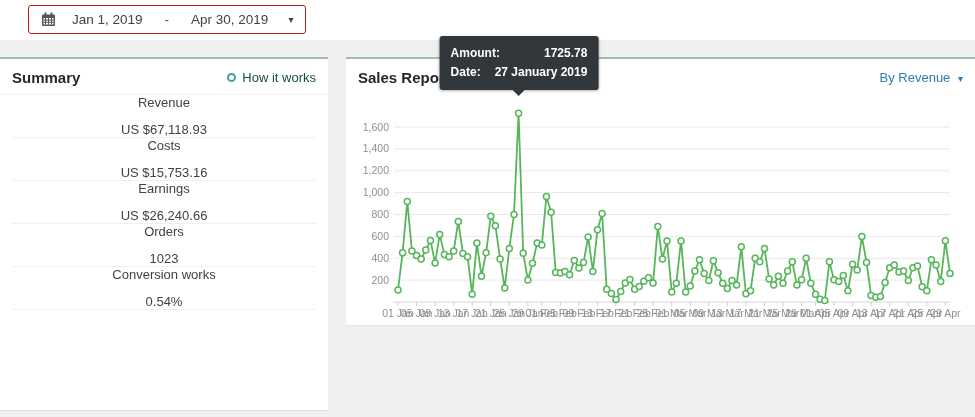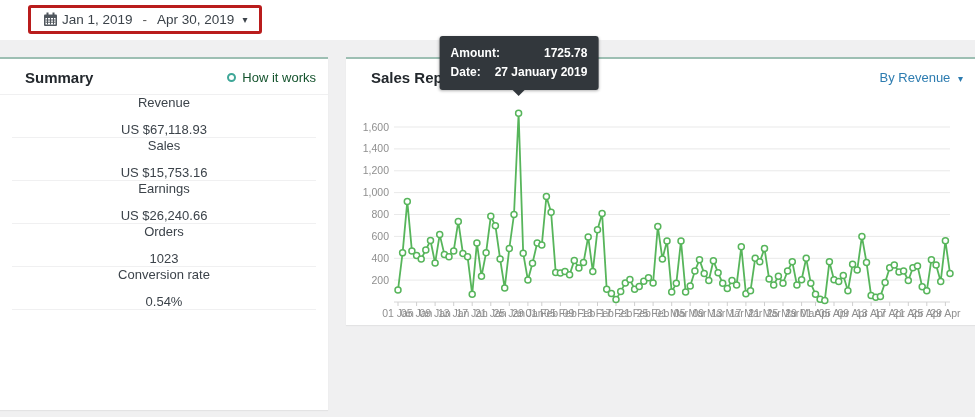--- a/index.html
+++ b/index.html
@@ -1,36 +1,36 @@
 <!DOCTYPE html>
 <html><head>
 <meta charset="utf-8">
 <style>
   * { margin:0; padding:0; box-sizing:border-box; }
   html,body { width:975px; height:417px; overflow:hidden; }
   body { font-family:"Liberation Sans", sans-serif; background:#f0f0f1; color:#3c434a; }
 
   
   .topbar { height:40px; background:#fff; padding:5px 0 0 28px; }
-  .date-btn { display:inline-flex; align-items:center; gap:4px; height:29px;
-    background:#fff; border:3px solid #b91c1c; border-radius:3px; padding:0 12px;
+  .date-btn { display:inline-flex; align-items:center; gap:16px; height:29px;
+    background:#fff; border:1px solid #b91c1c; border-radius:3px; padding:0 12px;
     font-family:"Liberation Sans", sans-serif; font-size:13.5px; color:#3c434a; cursor:pointer; }
   .date-btn .sep { margin:0 6px; color:#555; }
   .caret { font-size:10px; color:#3c434a; margin-left:4px; }
 
   
   .main { display:flex; align-items:flex-start; padding-top:17px; }
   .panel { background:#fff; border-top:2px solid #9dbfb3; box-shadow:0 1px 1px rgba(0,0,0,.05); }
   .summary-panel { width:328px; flex:none; height:353px; }
   .chart-panel { flex:1; margin-left:18px; height:268px; position:relative; }
 
   .panel-header { display:flex; justify-content:space-between; align-items:center;
     padding:10px 12px 8px 12px; }
   .summary-panel .panel-header { border-bottom:1px solid #f0f0f1; }
-  .panel-title { font-size:15px; font-weight:700; color:#23282d;margin-left:13px; }
+  .panel-title { font-size:15px; font-weight:700; color:#23282d; }
   .help-link { display:inline-flex; align-items:center; gap:6px; font-size:13px;
     color:#14532d; text-decoration:none; cursor:pointer; }
   .help-dot { width:9px; height:9px; border:2.5px solid #3fa798; border-radius:50%; display:inline-block; }
   .filter-link { font-size:13px; color:#2d7cb0; text-decoration:none; cursor:pointer; white-space:nowrap; }
   .filter-link .caret { color:#2d7cb0; }
 
   
   .srow { display:flex; justify-content:space-between; align-items:center;
     height:43px; margin:0 12px; border-bottom:1px solid #f0f0f1; font-size:13px;flex-direction:column; }
   .srow .lbl { color:#3c434a; }
@@ -81,33 +81,33 @@
         <span class="help-dot"></span>
         <span>How it works</span>
       </a>
     </div>
     <div>
       <div class="srow">
         <span class="lbl">Revenue</span>
         <span class="val">US $67,118.93</span>
       </div>
       <div class="srow">
-        <span class="lbl">Sales</span>
+        <span class="lbl">Costs</span>
         <span class="val">US $15,753.16</span>
       </div>
       <div class="srow">
         <span class="lbl">Earnings</span>
         <span class="val">US $26,240.66</span>
       </div>
       <div class="srow">
         <span class="lbl">Orders</span>
         <span class="val">1023</span>
       </div>
       <div class="srow">
-        <span class="lbl">Conversion rate</span>
+        <span class="lbl">Conversion works</span>
         <span class="val">0.54%</span>
       </div>
     </div>
   </section>
 
   <section class="panel chart-panel">
     <div class="panel-header">
       <span class="panel-title">Sales Report</span>
       <a class="filter-link">
         <span>By Revenue</span>

